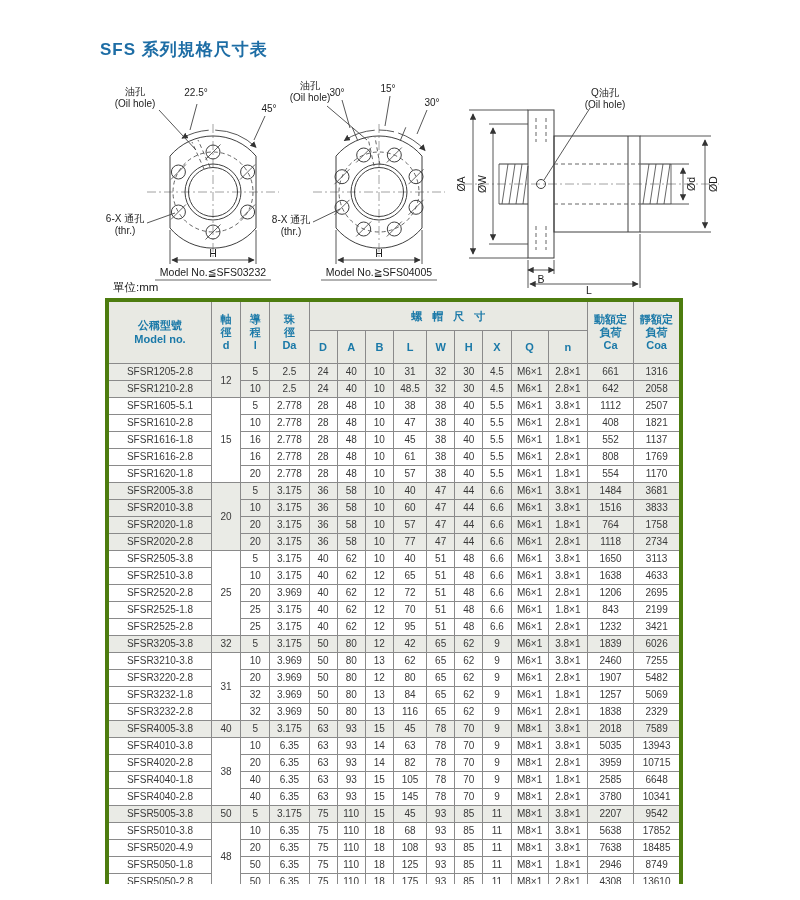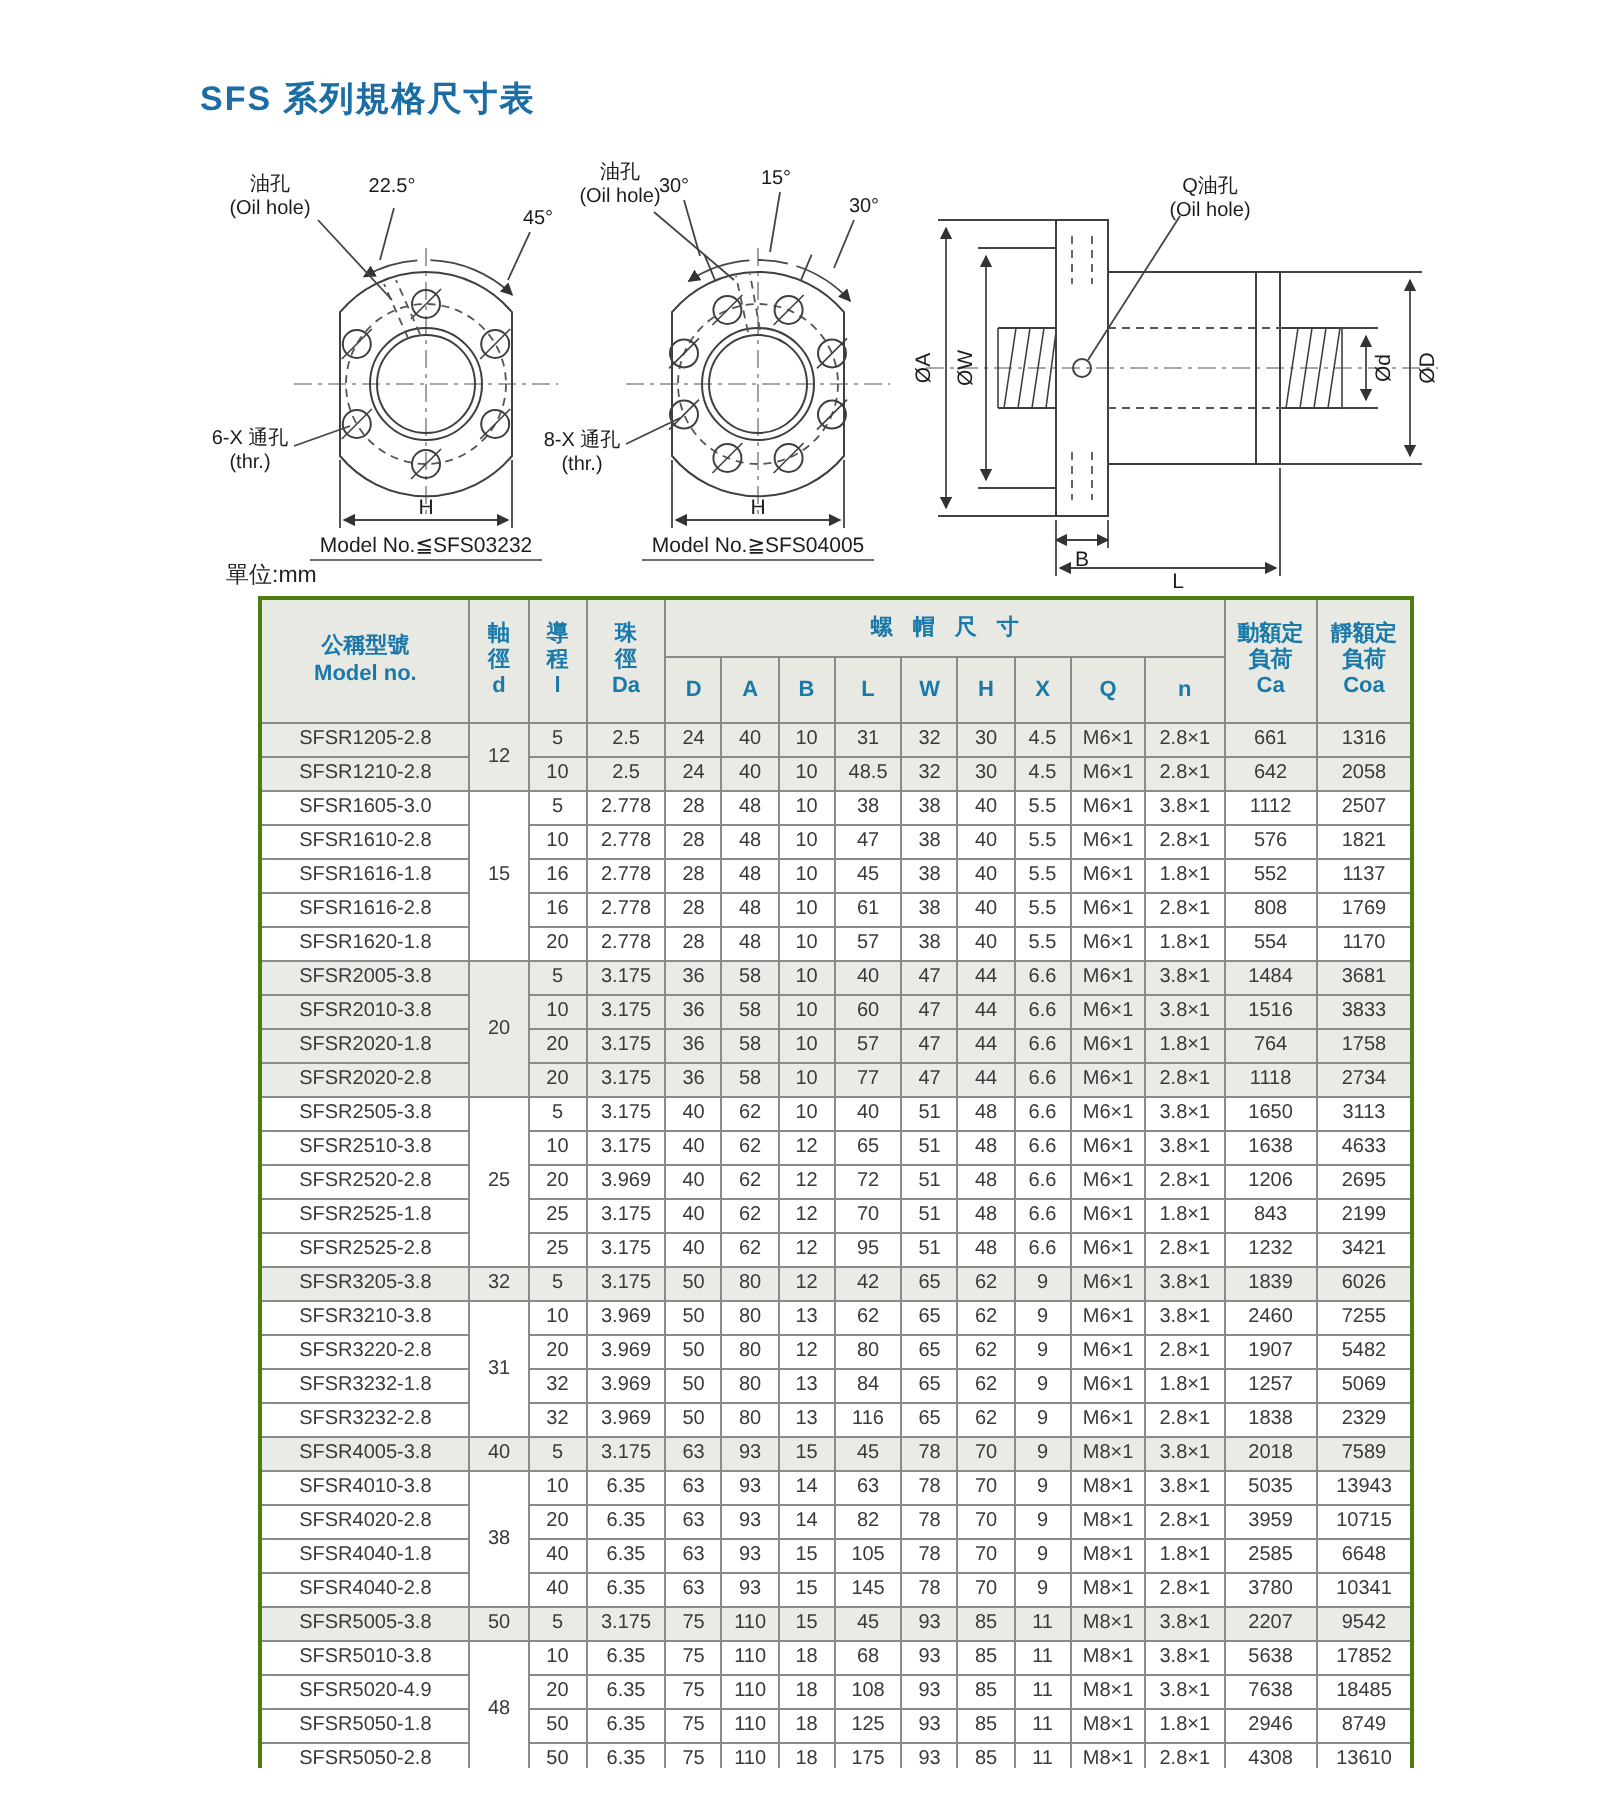--- a/index.html
+++ b/index.html
@@ -12,22 +12,22 @@
   .diagrams{position:absolute;left:95px;top:80px;}
   
   .ln{stroke:#3f3f3f;stroke-width:1;fill:none;}
   .thin{stroke:#3f3f3f;stroke-width:0.8;fill:none;}
   .cl{stroke:#8a8a8a;stroke-width:0.8;fill:none;stroke-dasharray:9 3 2 3;}
   .dash{stroke:#555;stroke-width:0.9;fill:none;stroke-dasharray:4 3;}
   .dim{stroke:#444;stroke-width:0.9;fill:none;}
   .lbl{font-family:"Liberation Sans",sans-serif;font-size:10px;fill:#1c1c1c;}
   .lbl2{font-family:"Liberation Sans",sans-serif;font-size:10.5px;fill:#1c1c1c;}
   
-  .spec{position:absolute;left:129px;top:298px;width:578px;border-collapse:collapse;
-        table-layout:fixed;border:2px solid #4d7c0f;}
+  .spec{position:absolute;left:105px;top:298px;width:578px;border-collapse:collapse;
+        table-layout:fixed;border:4px solid #4d7c0f;}
   .spec th,.spec td{border:1px solid #8a8a8a;text-align:center;vertical-align:middle;
         padding:0;color:#3a3a3a;font-size:10px;line-height:1.3;}
   .spec thead th{background:#e8e9e3;color:#1a79a8;font-weight:bold;font-size:11px;}
   .spec thead tr.r1 th{height:28px;}
   .spec thead tr.r2 th{height:32px;}
   .spec thead th span{display:block;line-height:1.2;}
   .spec thead th.nutdims{letter-spacing:10px;text-indent:10px;}
   .spec tbody tr{height:16.7px;}
   .spec tbody td{line-height:16px;background:#ffffff;}
   .spec tbody tr.shaded td{background:#eaebe6;}
@@ -304,21 +304,21 @@
           <td>48.5</td>
           <td>32</td>
           <td>30</td>
           <td>4.5</td>
           <td>M6×1</td>
           <td>2.8×1</td>
           <td>642</td>
           <td>2058</td>
         </tr>
         <tr>
-          <td>SFSR1605-3.0</td>
+          <td>SFSR1605-5.1</td>
           <td rowspan="5">15</td>
           <td>5</td>
           <td>2.778</td>
           <td>28</td>
           <td>48</td>
           <td>10</td>
           <td>38</td>
           <td>38</td>
           <td>40</td>
           <td>5.5</td>
@@ -333,21 +333,21 @@
           <td>2.778</td>
           <td>28</td>
           <td>48</td>
           <td>10</td>
           <td>47</td>
           <td>38</td>
           <td>40</td>
           <td>5.5</td>
           <td>M6×1</td>
           <td>2.8×1</td>
-          <td>576</td>
+          <td>408</td>
           <td>1821</td>
         </tr>
         <tr>
           <td>SFSR1616-1.8</td>
           <td>16</td>
           <td>2.778</td>
           <td>28</td>
           <td>48</td>
           <td>10</td>
           <td>45</td>

